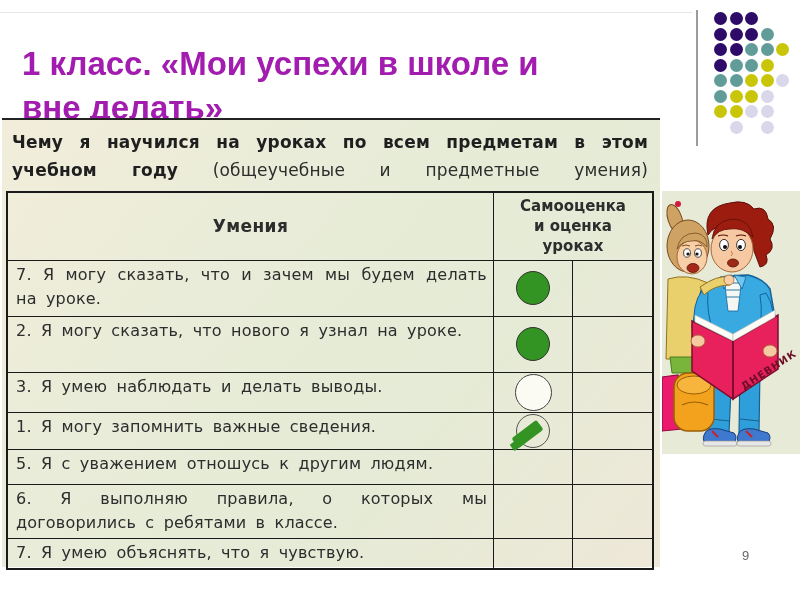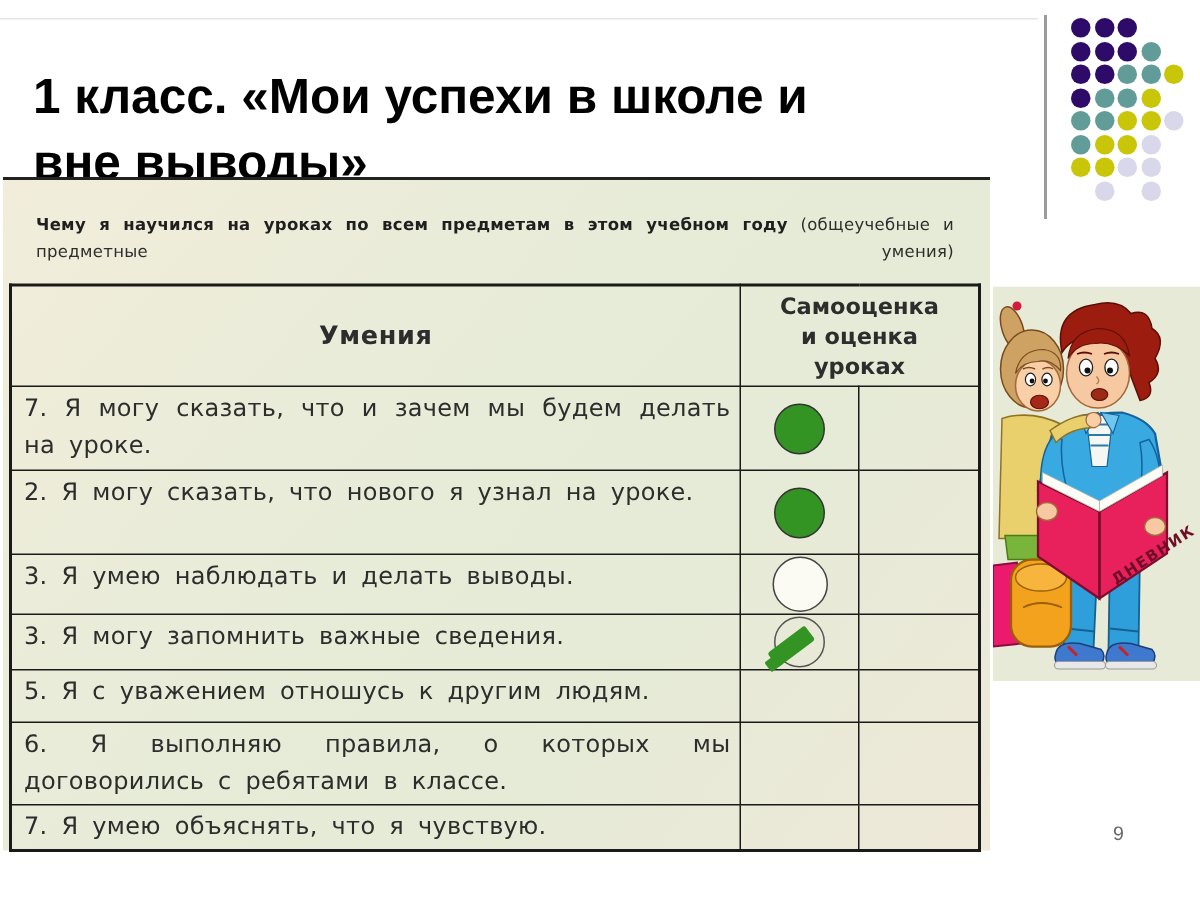--- a/index.html
+++ b/index.html
@@ -11,21 +11,21 @@
          font-family:"Liberation Sans","DejaVu Sans",sans-serif;
          font-weight:bold;font-size:33px;line-height:1.32;color:#39176e;}
   
   .dots-line{position:absolute;left:696px;top:10px;width:2px;height:136px;background:#9b9b9b;}
   .dots{position:absolute;left:714px;top:12px;width:86px;height:140px;}
   .dot{position:absolute;width:13px;height:13px;border-radius:50%;}
   
   .scan{position:absolute;left:2px;top:118px;width:658px;height:447px;
         background:linear-gradient(130deg,#f2eddb 0%,#e8ecd8 35%,#e5ebd6 65%,#eee8d8 100%);
         border-top:2px solid #222;color:#2d2d2d;}
-  .scan-heading{margin:12px;padding:9px 12px 0 10px;font-size:11px;line-height:1.62;
+  .scan-heading{margin:0;padding:9px 12px 0 10px;font-size:17px;line-height:1.62;
         text-align:justify;text-align-last:justify;letter-spacing:.2px;word-spacing:2px;}
   .scan-heading b{font-weight:bold;color:#1f1f1f;}
   table.skills{border-collapse:collapse;table-layout:fixed;width:648px;margin:7px 0 0 4px;
         border:2px solid #1a1a1a;}
   table.skills th,table.skills td{border:1.5px solid #1a1a1a;}
   col.c-skill{width:485px;} col.c-mark{width:79px;} col.c-teacher{width:80px;}
   tr.head-row{height:68px;}
   th.h-skill{font-size:17px;font-weight:bold;text-align:center;letter-spacing:.4px;}
   th.h-assess{font-size:15px;font-weight:bold;text-align:center;line-height:1.35;padding:2px 0;}
   th.h-assess .wrapbox{width:106px;margin:0 auto;}
@@ -49,21 +49,21 @@
   
   .page-number{position:absolute;left:742px;top:548px;font-size:13px;color:#666;
         font-family:"Liberation Sans","DejaVu Sans",sans-serif;}
 </style>
 </head>
 <body>
 
 <div class="slide">
   <div class="top-rule"></div>
 
-  <h1 class="title" style="color: #000000;"><span>1 класс. «Мои успехи в школе и</span><br><span>вне выводы»</span></h1>
+  <h1 class="title" style="color: #a21caf;"><span>1 класс. «Мои успехи в школе и</span><br><span>вне делать»</span></h1>
 
   <div class="dots-line"></div>
   <div class="dots">
       <span class="dot" style="left: 0px; top: 0px; background: rgb(46, 11, 105);"></span>
       <span class="dot" style="left: 15.5px; top: 0px; background: rgb(46, 11, 105);"></span>
       <span class="dot" style="left: 31px; top: 0px; background: rgb(46, 11, 105);"></span>
       <span class="dot" style="left: 0px; top: 15.5px; background: rgb(46, 11, 105);"></span>
       <span class="dot" style="left: 15.5px; top: 15.5px; background: rgb(46, 11, 105);"></span>
       <span class="dot" style="left: 31px; top: 15.5px; background: rgb(46, 11, 105);"></span>
       <span class="dot" style="left: 46.5px; top: 15.5px; background: rgb(98, 156, 152);"></span>
@@ -126,21 +126,21 @@
             <td class="teachercell"></td>
           </tr>
           <tr>
             <td class="skill">3. Я умею наблюдать и делать выводы.</td>
             <td class="markcell">
               <div class="mark empty"></div>
             </td>
             <td class="teachercell"></td>
           </tr>
           <tr>
-            <td class="skill">3. Я могу запомнить важные сведения.</td>
+            <td class="skill">1. Я могу запомнить важные сведения.</td>
             <td class="markcell">
               <div class="mark scribble">
                 <div class="bar" style="background: rgb(52, 148, 35);"></div>
                 <div class="bar2" style="background: rgb(52, 148, 35);"></div>
               </div>
             </td>
             <td class="teachercell"></td>
           </tr>
           <tr>
             <td class="skill">5. Я с уважением отношусь к другим людям.</td>

